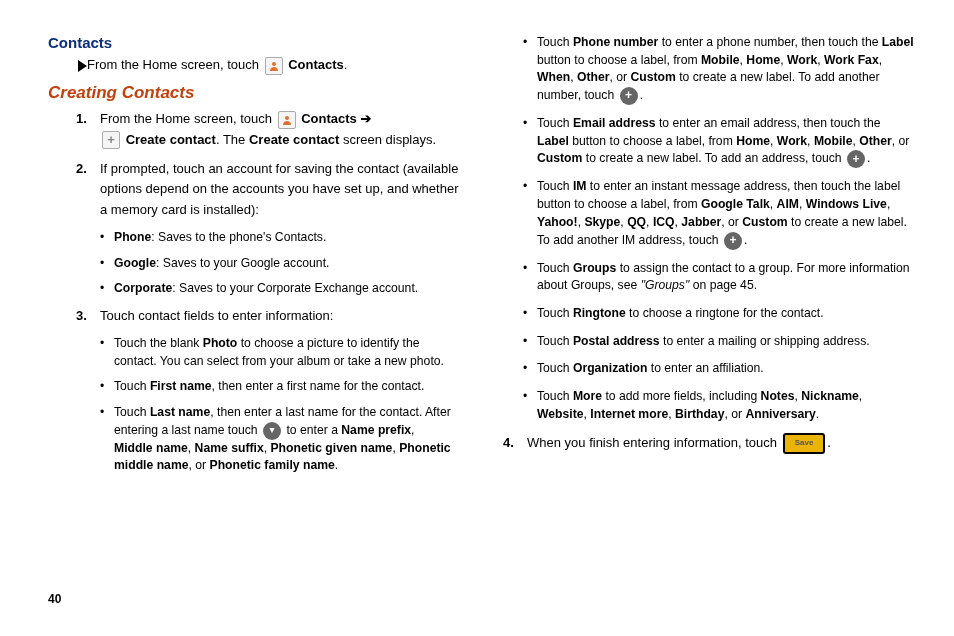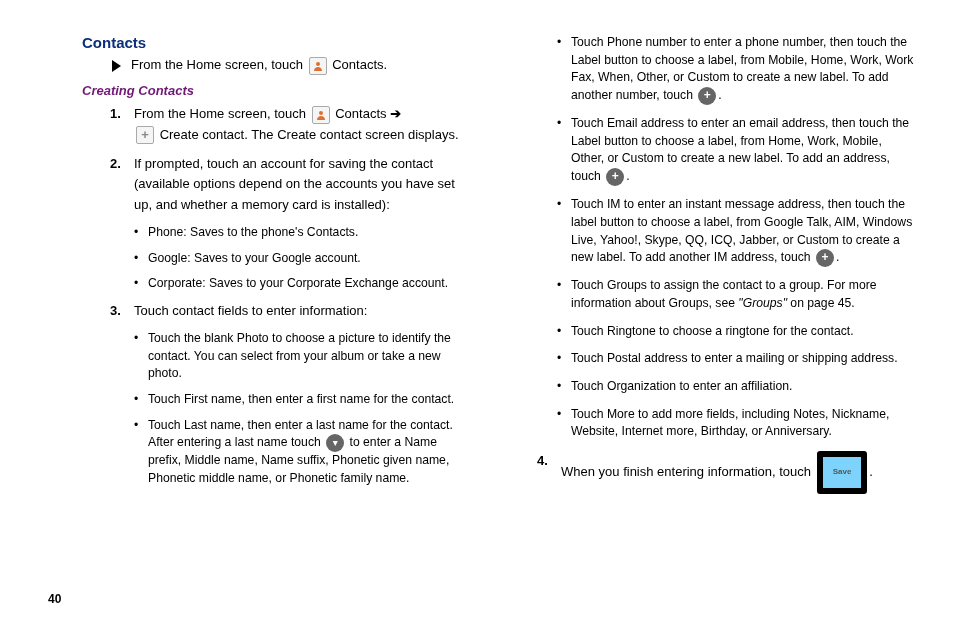--- a/index.html
+++ b/index.html
@@ -12,43 +12,41 @@
     color: #000;
     padding: 34px 40px 18px 48px;
     position: relative;
   }
   .columns {
     display: flex;
     gap: 44px;
   }
   .col {
     flex: 1;
-    margin-left: 34px;
   }
   .h-contacts {
     color: #0b2f7a;
     font-weight: bold;
     font-size: 15px;
     margin-bottom: 6px;
   }
   .h-sub {
-    color: #701a75;
+    color: #c2410c;
     font-style: italic;
     font-weight: bold;
-    font-size: 13px;
+    font-size: 17px;
     margin: 8px 0 6px 0;
   }
   .intro {
     font-size: 13px;
     margin: 4px 0 4px 8px;
   }
   .arrow-line {
     display: flex;
     align-items: center;
-    gap: 10px;
     margin: 4px 0 8px 30px;
   }
   .arrow-tri {
     width: 0; height: 0;
     border-top: 6px solid transparent;
     border-bottom: 6px solid transparent;
     border-left: 9px solid #000;
   }
   .ol {
     list-style: none;
@@ -93,21 +91,21 @@
   .col2-ul .dot { min-width: 14px; }
   .col2-ul .txt { flex: 1; }
   .step4 {
     display: flex;
     margin-left: 0px;
     margin-top: 4px;
     line-height: 1.6;
     font-size: 13px;
   }
   .step4 .num { font-weight: bold; min-width: 24px; }
-  b { font-weight: normal; }
+  b { font-weight: bold; }
   i { font-style: italic; }
   .icon-contacts {
     display: inline-flex;
     width: 18px; height: 18px;
     background: #f5f5f5;
     border: 1px solid #aaa;
     border-radius: 2px;
     align-items: center;
     justify-content: center;
     vertical-align: middle;
@@ -153,24 +151,24 @@
     vertical-align: middle;
     margin: 0 2px;
     color: #fff;
     font-size: 12px;
     font-weight: bold;
   }
   .btn-save {
     display: inline-flex;
     align-items: center;
     justify-content: center;
-    background: #7dd3fc;
-    border: 6px solid #000000;
+    background: #eab308;
+    border: 2px solid #000000;
     border-radius: 3px;
-    padding: 9px 10px;
+    padding: 2px 10px;
     font-size: 8px;
     color: #555;
     vertical-align: middle;
     margin: 0 2px;
     font-weight: bold;
   }
   .page-num {
     position: absolute;
     bottom: 30px;
     left: 48px;

